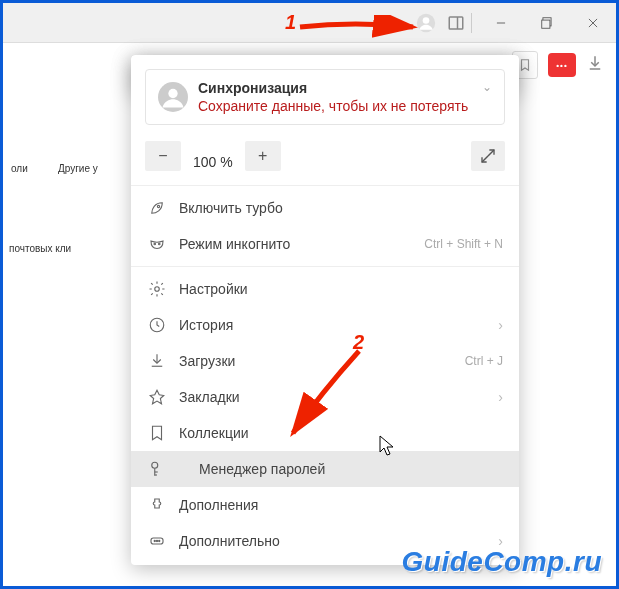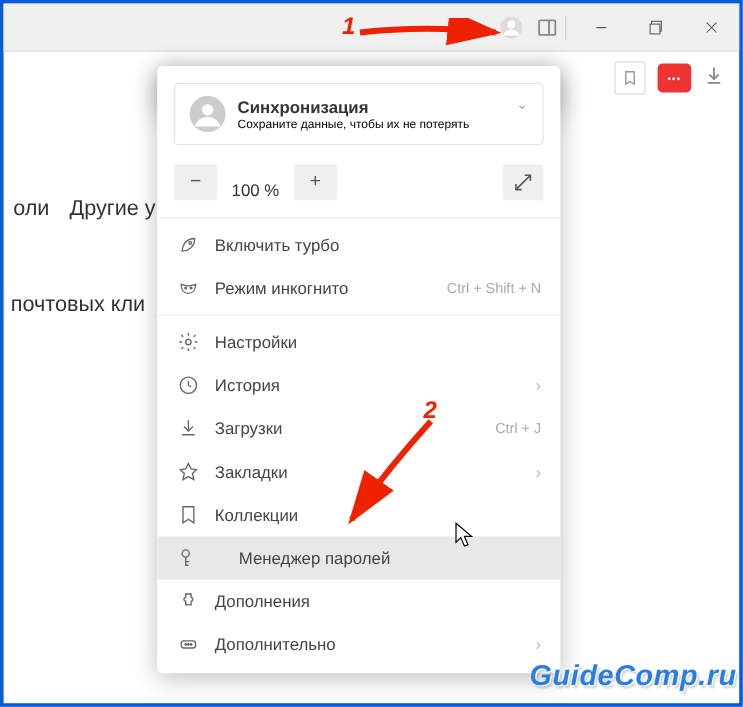--- a/index.html
+++ b/index.html
@@ -15,30 +15,30 @@
   .title-btn svg { width: 14px; height: 14px; }
   
   .toolbar2 { height: 44px; display:flex; align-items:center; justify-content:flex-end; padding-right: 12px; gap:10px; }
   .bm-flag { width:26px; height:28px; border:1px solid #ddd; border-radius:3px; display:flex; align-items:center; justify-content:center; color:#888;}
   .red-badge { width:28px; height:24px; background:#e33; border-radius:4px; display:flex; align-items:center; justify-content:center; color:#fff; font-weight:bold; letter-spacing:1px; font-size:8px;}
   .dl-arrow { color:#888; }
   
   .bookmarks-bar { height: 32px; display:flex; align-items:center; justify-content:flex-end; padding-right:14px; font-size:13px; color:#555; }
   .bookmarks-bar .tri { font-size:9px; margin-left:6px; color:#555;}
   
-  .bg-text { position:absolute; font-size:18px; color:#333; }
+  .bg-text { position:absolute; font-size:10px; color:#333; }
   .bg1 { top: 160px; left: 8px; }
   .bg2 { top: 160px; left: 55px; }
   .bg3 { top: 240px; left: 6px; }
   
-  .menu { position:absolute; top:52px; left:128px; width:336px; background:#fff; border-radius:4px; box-shadow:0 4px 20px rgba(0,0,0,.25); padding:10px 0 6px 0;}
+  .menu { position:absolute; top:52px; left:128px; width:388px; background:#fff; border-radius:4px; box-shadow:0 4px 20px rgba(0,0,0,.25); padding:10px 0 6px 0;}
   .sync-box { margin:4px 14px 12px 14px; border:1px solid #e4e4e4; border-radius:4px; padding:10px 12px; display:flex; align-items:center; gap:10px; position:relative;}
   .avatar { width:30px; height:30px; border-radius:50%; background:#ccc; display:flex; align-items:center; justify-content:center; color:#fff; }
   .sync-title { font-size:14px; font-weight:bold; color:#333;}
-  .sync-sub { font-size:10px; color:#000000; margin-top:2px;}
+  .sync-sub { font-size:14px; color:#b91c1c; margin-top:2px;}
   .sync-chev { position:absolute; right:12px; top:10px; color:#aaa; font-size:12px;}
   
   .zoom-row { display:flex; align-items:center; padding:4px 14px 10px 14px; gap:8px;}
   .zoom-btn { width:36px; height:30px; background:#efefef; display:flex; align-items:center; justify-content:center; font-size:16px; color:#555; border-radius:2px;}
   .zoom-val { font-size:14px; color:#333; padding:0 4px;margin-top:12px;}
   .full-btn { margin-left:auto; width:34px; height:30px; background:#efefef; display:flex; align-items:center; justify-content:center; border-radius:2px; color:#555;}
   
   .divider { height:1px; background:#eee; margin:4px 0;}
   
   .menu-item { display:flex; align-items:center; padding:8px 16px; font-size:14px; color:#444; gap:12px; position:relative;}
@@ -46,21 +46,21 @@
   .menu-item .shortcut { margin-left:auto; font-size:12px; color:#aaa;}
   .menu-item .chev { margin-left:auto; color:#bbb; font-size:14px;}
   .menu-item.highlight { background:#e8e8e8;gap:32px;}
   
   .cursor { position:absolute; top:432px; left:376px; color:#333; }
   
   
   .arrow { position:absolute; pointer-events:none; }
   .arrow-num { position:absolute; font-weight:bold; font-size:20px; color:#e20; font-style:italic;}
   
-  .watermark { position:absolute; bottom:8px; right:2px; font-size:24px; font-weight:bold; font-style:italic; letter-spacing:.5px; }
+  .watermark { position:absolute; bottom:8px; right:14px; font-size:28px; font-weight:bold; font-style:italic; letter-spacing:.5px; }
   .watermark .g1 { color:#2a7de1; text-shadow:1px 1px 0 #fff, 2px 2px 2px rgba(0,0,0,.2);}
 </style>
 </head>
 <body>
 
 <div class="outer">
 
   <div class="titlebar">
     <div class="title-icon-user">
       <svg viewBox="0 0 24 24" width="20" height="20" fill="currentColor">

